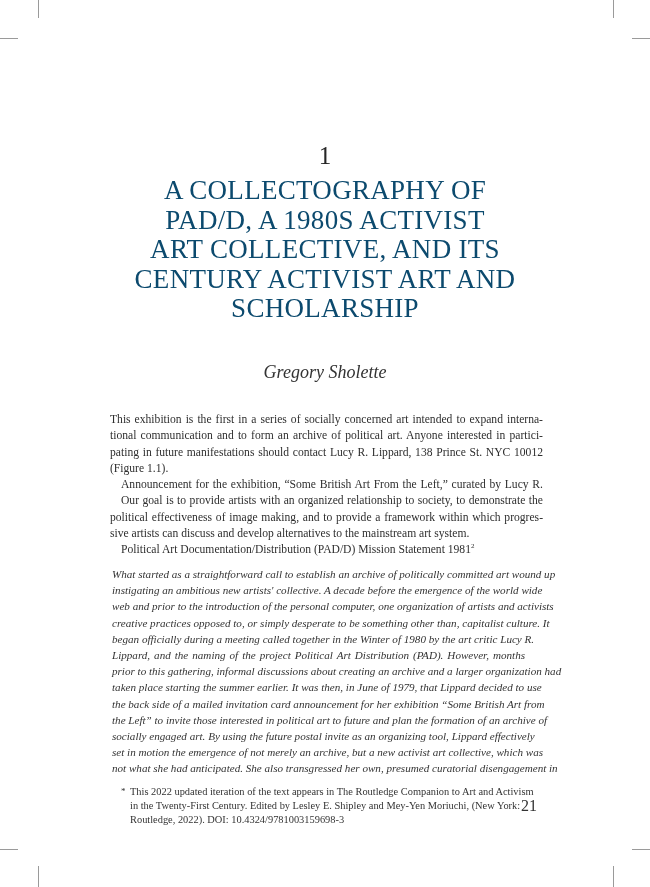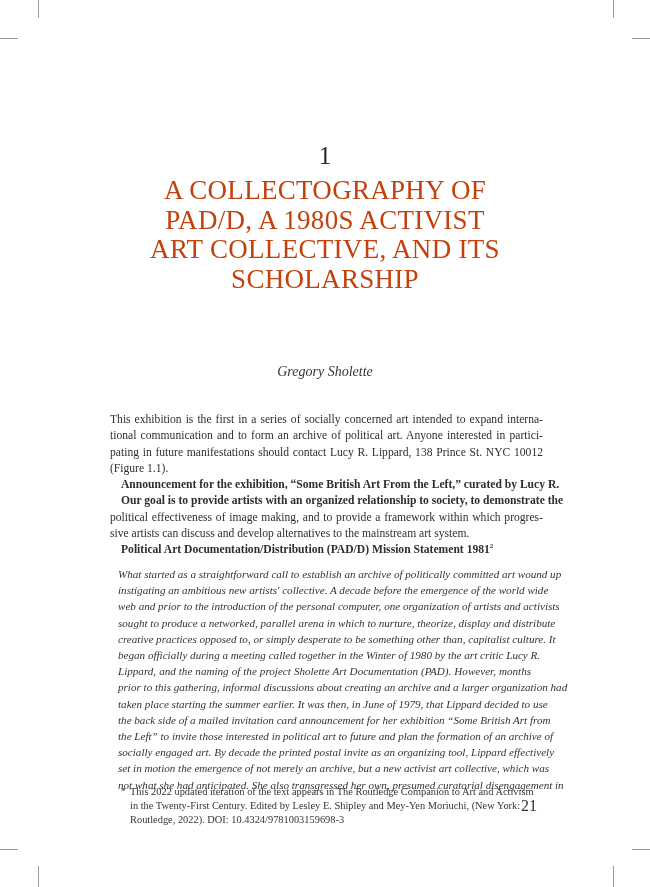--- a/index.html
+++ b/index.html
@@ -31,36 +31,36 @@
     }
     .chapter-title {
       position: absolute;
       left: 110px;
       width: 430px;
       top: 176px;
       text-align: center;
       font-size: 27px;
       line-height: 29.5px;
       letter-spacing: 0.3px;
-      color: #c2410c;
+      color: #0c4a6e;
       margin: 0;
       font-weight: normal;
     }
     .chapter-title span {
       display: block;
       white-space: nowrap;
     }
     .author {
       position: absolute;
       left: 0;
       width: 650px;
       top: 363px;
       text-align: center;
       font-style: italic;
-      font-size: 14px;
+      font-size: 18px;
       line-height: 18px;
       color: #333;
     }
     .body-text {
       position: absolute;
       left: 110px;
       width: 433px;
       font-size: 11.6px;
       line-height: 16.3px;
       color: #2e2e2e;
@@ -69,30 +69,29 @@
       display: block;
       white-space: nowrap;
       text-align: justify;
       text-align-last: justify;
     }
     .body-text .line.last {
       text-align-last: left;
     }
     .body-text .indent {
       padding-left: 11px;
-      font-weight: bold;
     }
     sup {
       font-size: 7px;
       line-height: 0;
       vertical-align: 5px;
     }
     .epigraph {
       position: absolute;
-      left: 118px;
+      left: 112px;
       width: 413px;
       top: 566px;
       font-style: italic;
       font-size: 11.1px;
       line-height: 16.2px;
       color: #333;
     }
     .epigraph .line {
       display: block;
       white-space: nowrap;
@@ -138,20 +137,21 @@
 <div class="crop" style="left:38px;top:866px;width:1px;height:21px;"></div>
 <div class="crop" style="left:632px;top:849px;width:18px;height:1px;"></div>
 <div class="crop" style="left:613px;top:866px;width:1px;height:21px;"></div>
 
 <div class="chapter-num">1</div>
 
 <h1 class="chapter-title">
   <span>A COLLECTOGRAPHY OF</span>
   <span>PAD/D, A 1980S ACTIVIST</span>
   <span>ART COLLECTIVE, AND ITS</span>
+  <span>CENTURY ACTIVIST ART AND</span>
   <span>SCHOLARSHIP</span>
 </h1>
 
 <div class="author">Gregory Sholette</div>
 
 <div class="body-text" style="top:412px;">
   <span class="line">This exhibition is the first in a series of socially concerned art intended to expand interna-</span>
   <span class="line">tional communication and to form an archive of political art. Anyone interested in partici-</span>
   <span class="line">pating in future manifestations should contact Lucy R. Lippard, 138 Prince St. NYC 10012</span>
   <span class="line last">(Figure 1.1).</span>
@@ -159,29 +159,28 @@
   <span class="line indent">Our goal is to provide artists with an organized relationship to society, to demonstrate the</span>
   <span class="line">political effectiveness of image making, and to provide a framework within which progres-</span>
   <span class="line last">sive artists can discuss and develop alternatives to the mainstream art system.</span>
   <span class="line last indent"><span>Political Art Documentation/Distribution (PAD/D) Mission Statement 1981</span><sup>2</sup></span>
 </div>
 
 <div class="epigraph">
   <span class="line">What started as a straightforward call to establish an archive of politically committed art wound up</span>
   <span class="line">instigating an ambitious new artists' collective. A decade before the emergence of the world wide</span>
   <span class="line">web and prior to the introduction of the personal computer, one organization of artists and activists</span>
-  <span class="line">sought to produce a networked, parallel arena in which to nurture, theorize, display and distribute</span>
   <span class="line">creative practices opposed to, or simply desperate to be something other than, capitalist culture. It</span>
   <span class="line">began officially during a meeting called together in the Winter of 1980 by the art critic Lucy R.</span>
-  <span class="line">Lippard, and the naming of the project Sholette Art Documentation (PAD). However, months</span>
+  <span class="line">Lippard, and the naming of the project Political Art Distribution (PAD). However, months</span>
   <span class="line">prior to this gathering, informal discussions about creating an archive and a larger organization had</span>
   <span class="line">taken place starting the summer earlier. It was then, in June of 1979, that Lippard decided to use</span>
   <span class="line">the back side of a mailed invitation card announcement for her exhibition “Some British Art from</span>
   <span class="line">the Left” to invite those interested in political art to future and plan the formation of an archive of</span>
-  <span class="line">socially engaged art. By decade the printed postal invite as an organizing tool, Lippard effectively</span>
+  <span class="line">socially engaged art. By using the future postal invite as an organizing tool, Lippard effectively</span>
   <span class="line">set in motion the emergence of not merely an archive, but a new activist art collective, which was</span>
   <span class="line">not what she had anticipated. She also transgressed her own, presumed curatorial disengagement in</span>
 </div>
 
 <div class="footnote">
   <span class="marker">*</span>
   <span class="line">This 2022 updated iteration of the text appears in The Routledge Companion to Art  and Activism</span>
   <span class="line">in the Twenty-First Century. Edited by Lesley E. Shipley and Mey-Yen Moriuchi, (New York:</span>
   <span class="line">Routledge, 2022).   DOI: 10.4324/9781003159698-3</span>
 </div>

